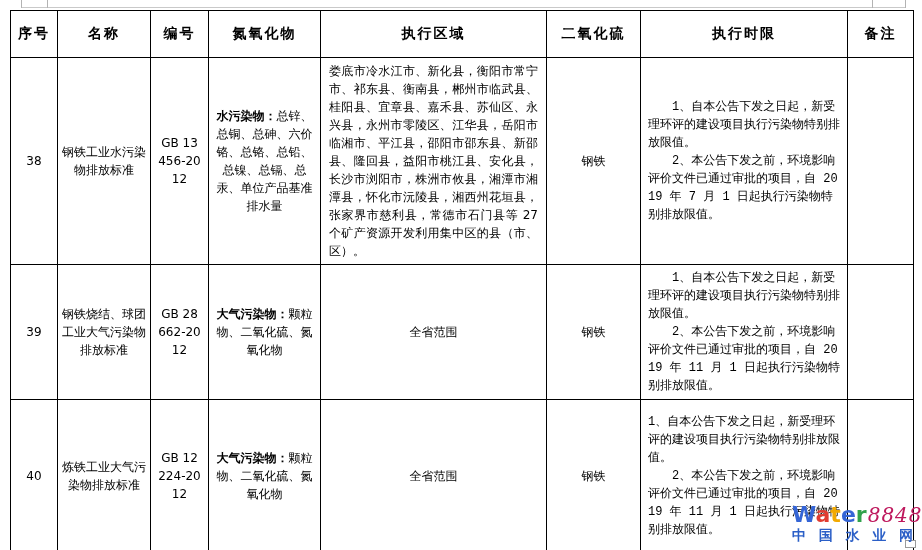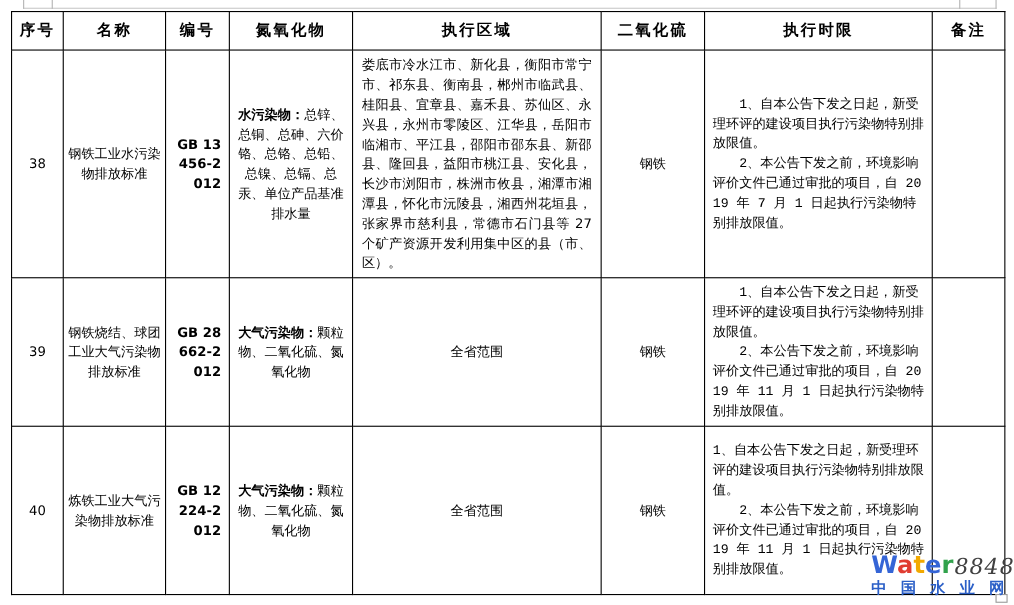--- a/index.html
+++ b/index.html
@@ -13,42 +13,42 @@
     position: absolute; left: 10px; top: 10px; width: 903px;
     border-collapse: collapse; table-layout: fixed;
   }
   .std-table th, .std-table td { border: 1px solid #000; overflow: hidden; }
   .std-table th {
     font-size: 14px; font-weight: bold; letter-spacing: 2px;
     text-align: center; vertical-align: middle; padding: 0;
   }
   .std-table td { font-size: 12px; vertical-align: middle; line-height: 1.5; margin-top: 24px; }
   .c-center { text-align: center; padding: 2px; }
-  .c-code { text-align: right; padding: 0 7px; word-break: break-all; font-size: 12.5px; font-weight: bold; }
+  .c-code { text-align: center; padding: 0 7px; word-break: break-all; font-size: 12.5px; }
   .c-pollutant { text-align: center; padding: 4px 6px; word-break: break-all; }
   .c-pollutant .plabel { font-weight: bold; }
   .c-region-list { text-align: justify; padding: 2px 8px; font-size: 13px; line-height: 1.44; word-break: break-all; }
   .c-deadline { text-align: left; padding: 4px 7px; line-height: 1.55; word-break: break-all; }
   .c-deadline p { margin: 0; font-family: Liberation Mono, monospace; }
   .indent { text-indent: 2em; }
   .c-remark { padding: 2px; }
 
   
   .artifact-h { position: absolute; left: 21px; top: 7px; width: 885px; height: 1px; background: #c9c9c9; }
   .artifact-v { position: absolute; top: 0; width: 1px; height: 8px; background: #b3b3b3; }
   .av-1 { left: 21px; } .av-2 { left: 47px; } .av-3 { left: 872px; } .av-4 { left: 905px; }
   .artifact-sq { position: absolute; left: 905px; top: 540px; width: 11px; height: 8px; border: 1px solid #9a9a9a; background: #fff; }
 
   
   .watermark { position: absolute; left: 792px; top: 504px; z-index: 5; line-height: 1; white-space: nowrap; }
   .wm-line1 { display: flex; align-items: center; }
   .wm-word { font-weight: bold; font-size: 22px; letter-spacing: 0; }
   .wl-0 { color: #3565d6; } .wl-1 { color: #e03c31; } .wl-2 { color: #f2a900; }
   .wl-3 { color: #3565d6; } .wl-4 { color: #31a24c; }
-  .wm-digits { font-family: "DejaVu Serif", serif; font-style: italic; font-size: 20px; color: #404040; letter-spacing: 1px; margin-left: 1px; }
+  .wm-digits { font-family: "DejaVu Serif", serif; font-style: italic; font-size: 20px; color: #be185d; letter-spacing: 1px; margin-left: 1px; }
   .wm-line2 { display: flex; justify-content: space-between; width: 121px; margin-top: 2px; color: #2b5fc7; font-weight: bold; font-size: 14px; }
 </style>
 </head>
 <body>
 
 <div class="stage">
 
   <div class="artifact-h"></div>
   <div class="artifact-v av-1"></div>
   <div class="artifact-v av-2"></div>
@@ -60,21 +60,21 @@
       <col style="width:47px">
         <col style="width:93px">
         <col style="width:58px">
         <col style="width:112px">
       <col style="width:226px">
         <col style="width:94px">
         <col style="width:207px">
         <col style="width:66px">
     </colgroup>
     <thead>
-      <tr style="height:35px">
+      <tr style="height:47px">
         <th>序号</th>
         <th>名称</th>
         <th>编号</th>
         <th>氮氧化物</th>
         <th>执行区域</th>
         <th>二氧化硫</th>
         <th>执行时限</th>
         <th>备注</th>
       </tr>
     </thead>

